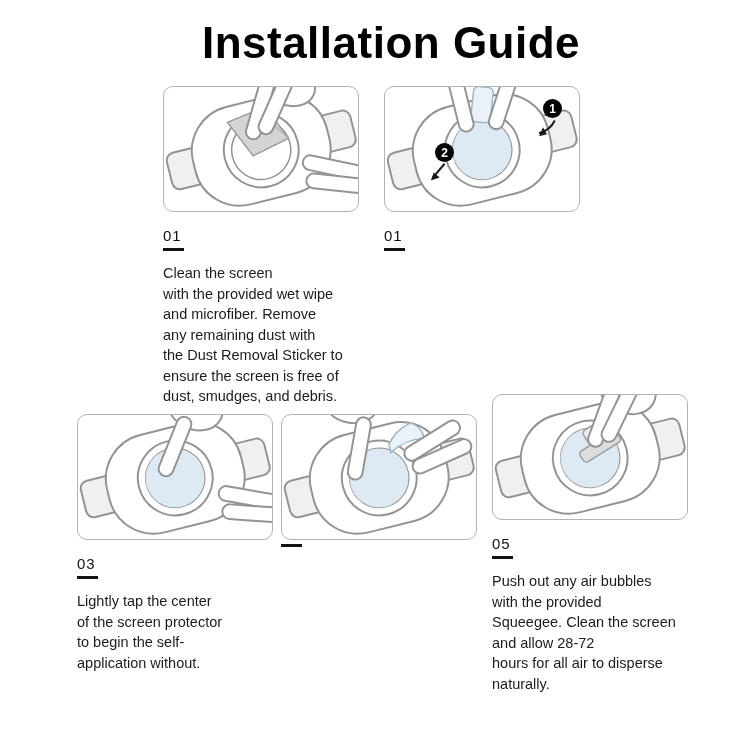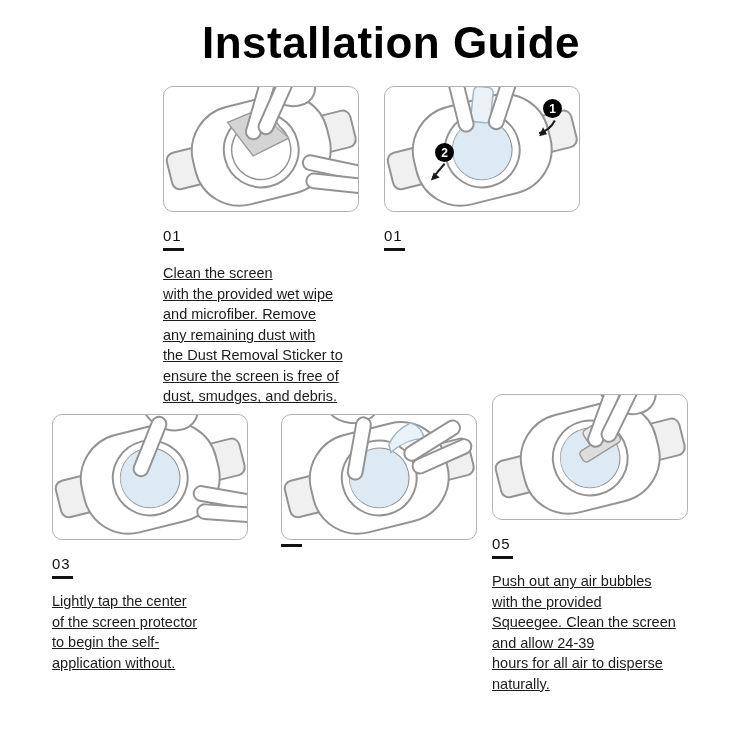--- a/index.html
+++ b/index.html
@@ -7,21 +7,21 @@
   body { font-family:"Liberation Sans", sans-serif; }
   .canvas { position:relative; width:750px; height:750px; background:#fff; overflow:hidden; }
   .title { position:absolute; top:18px; left:0; width:100%; text-align:center;
            font-size:44px; font-weight:700; color:#000; letter-spacing:0.5px;margin-left:16px; }
   .step { position:absolute; width:202px; }
   .illus-box { position:relative; width:196px; height:126px; border:1.5px solid #b3b3b3;
                border-radius:10px; overflow:hidden; background:#fff; }
   .illus { position:absolute; left:0; top:0; width:100%; height:100%; }
   .step-number { margin-top:15px; font-size:15px; font-weight:400; color:#111; letter-spacing:1px; }
   .step-underline { width:21px; height:3px; background:#111; margin-top:4px; }
-  .step-desc { margin-top:12px; font-size:14.5px; line-height:1.42; color:#1c1c1c; white-space:pre-line;text-decoration:underline; }
+  .step-desc { margin-top:12px; font-size:14.5px; line-height:1.42; color:#1c1c1c; white-space:pre-line; }
   .badge { position:absolute; width:19px; height:19px; border-radius:50%; background:#000; color:#fff;
            font-size:12px; font-weight:700; display:flex; align-items:center; justify-content:center; z-index:3; }
 </style>
 </head>
 <body>
 
 <div class="canvas">
 
   <svg width="0" height="0" style="position:absolute" aria-hidden="true">
     <defs>
@@ -89,21 +89,21 @@
           <path d="M46,95 l3,-8 6,5 z" fill="#1a1a1a" stroke="none"></path>
         </g>
       </svg>
       <div class="badge" style="left:158px; top:12px;">1</div>
       <div class="badge" style="left:50px; top:56px;">2</div>
     </div>
     <div class="step-number">01</div>
     <div class="step-underline"></div>
   </div>
 
-  <div class="step" style="left:52px; top:414px;">
+  <div class="step" style="left:77px; top:414px;">
     <div class="illus-box">
       <svg class="illus" viewBox="0 0 196 126">
         <use href="#watch"></use>
         <circle cx="98" cy="64" r="30" fill="#d9e8f2" opacity="0.9"></circle>
         <g fill="#fff" stroke="#939393" stroke-width="2">
           <ellipse cx="118" cy="-10" rx="30" ry="24" transform="rotate(30 118 -10)"></ellipse>
           <use href="#fng" transform="translate(98 32) rotate(22)"></use>
         </g>
         <g fill="#fff" stroke="#939393" stroke-width="2">
           <use href="#fng" transform="translate(174 84) rotate(100)"></use>
@@ -152,18 +152,18 @@
           <use href="#fng" transform="translate(112 22) rotate(20)"></use>
           <use href="#fng" transform="translate(128 18) rotate(26)"></use>
         </g>
       </svg>
     </div>
     <div class="step-number">05</div>
     <div class="step-underline"></div>
     <p class="step-desc">Push out any air bubbles
 with the provided
 Squeegee. Clean the screen
-and allow 24-39
+and allow 28-72
 hours for all air to disperse
 naturally.</p>
   </div>
 
 </div>
 
 </body></html>

